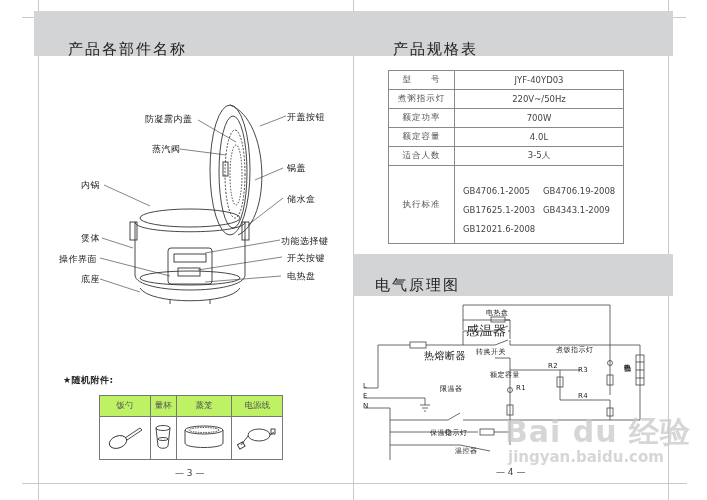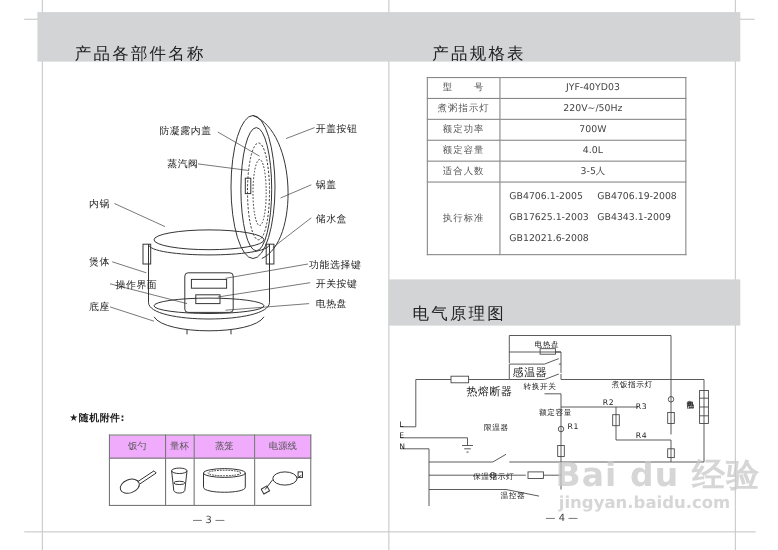--- a/index.html
+++ b/index.html
@@ -27,29 +27,29 @@
   
   table.spec {
     position:absolute; left:388px; top:70px; width:236px;
     border-collapse:collapse; font-size:8.5px; color:#444;padding-left:24px;
   }
   table.spec td {
     border:1px solid #888; height:18px; padding:0; text-align:center;
   }
   table.spec td.k { width:75px; color:#555; letter-spacing:1px; }
   table.spec td.std { text-align:left; padding:4px 0 4px 8px; line-height:19px; }
-  .stdgrid { display:grid; grid-template-columns:80px 80px; column-gap:0; }
+  .stdgrid { display:grid; grid-template-columns:80px 80px; column-gap:0;margin-top:12px; }
 
   
   table.acc {
     position:absolute; left:99px; top:395px; width:184px;
     border-collapse:collapse; font-size:8.5px; color:#555;
   }
   table.acc td { border:1px solid #777; text-align:center; padding:0; }
-  table.acc tr.hd td { background:#f0abfc; height:20px; }
+  table.acc tr.hd td { background:#bef264; height:20px; }
   table.acc tr.im td { height:42px; }
 
   .pagenum { position:absolute; font-size:9px; color:#444; }
   .wm { position:absolute; color:rgba(200,200,200,0.75); font-weight:bold; }
 </style>
 </head>
 <body>
 
 <div class="vline" style="left:38px; top:0; height:500px;"></div>
 <div class="vline" style="left:353px; top:0; height:500px;"></div>
@@ -103,21 +103,21 @@
     <line x1="280" y1="240" x2="205" y2="253"></line>
     <line x1="282" y1="257" x2="198" y2="270"></line>
     <line x1="281" y1="276" x2="205" y2="282"></line>
   </g>
 </svg>
 
 <div class="lbl" style="left:145px; top:113px;">防凝露内盖</div>
 <div class="lbl" style="left:152px; top:143px;">蒸汽阀</div>
 <div class="lbl" style="left:81px; top:179px;">内锅</div>
 <div class="lbl" style="left:81px; top:232px;">煲体</div>
-<div class="lbl" style="left:59px; top:253px;margin-left:46px;">操作界面</div>
+<div class="lbl" style="left:59px; top:253px;">操作界面</div>
 <div class="lbl" style="left:81px; top:273px;">底座</div>
 <div class="lbl" style="left:287px; top:111px;">开盖按钮</div>
 <div class="lbl" style="left:287px; top:162px;">锅盖</div>
 <div class="lbl" style="left:287px; top:193px;">储水盒</div>
 <div class="lbl" style="left:281px; top:235px;">功能选择键</div>
 <div class="lbl" style="left:287px; top:252px;">开关按键</div>
 <div class="lbl" style="left:287px; top:270px;">电热盘</div>
 
 <div class="lbl" style="left:63px; top:374px; font-weight:bold;">★随机附件:</div>
 <table class="acc">
@@ -275,21 +275,21 @@
     <rect x="120" y="134" width="14" height="6"></rect>
     <line x1="134" y1="137" x2="150" y2="137"></line>
     <line x1="150" y1="125" x2="150" y2="150"></line>
 
     <line x1="30" y1="150" x2="100" y2="150"></line>
     <line x1="100" y1="150" x2="130" y2="156"></line>
   </g>
 </svg>
 
 <div class="lbl" style="left:486px; top:308px; font-size:7px;">电热盘</div>
-<div class="lbl" style="left:466px; top:332px; font-size:10px;font-family:Liberation Serif, serif;">感温器</div>
+<div class="lbl" style="left:466px; top:322px; font-size:13px;font-family:Liberation Serif, serif;">感温器</div>
 <div class="lbl" style="left:424px; top:349px; font-size:10px;text-align:center;">热熔断器</div>
 <div class="lbl" style="left:476px; top:347px; font-size:7px;">转换开关</div>
 <div class="lbl" style="left:556px; top:345px; font-size:7px;font-family:Liberation Mono, monospace;">煮饭指示灯</div>
 <div class="lbl" style="left:490px; top:370px; font-size:7px;">额定容量</div>
 <div class="lbl" style="left:516px; top:384px; font-size:7px;">R1</div>
 <div class="lbl" style="left:548px; top:362px; font-size:7px;">R2</div>
 <div class="lbl" style="left:578px; top:366px; font-size:7px;">R3</div>
 <div class="lbl" style="left:578px; top:392px; font-size:7px;">R4</div>
 <div class="lbl" style="left:622px; top:358px; font-size:7px; writing-mode:vertical-rl;">电热盘</div>
 <div class="lbl" style="left:440px; top:384px; font-size:7px;">限温器</div>

